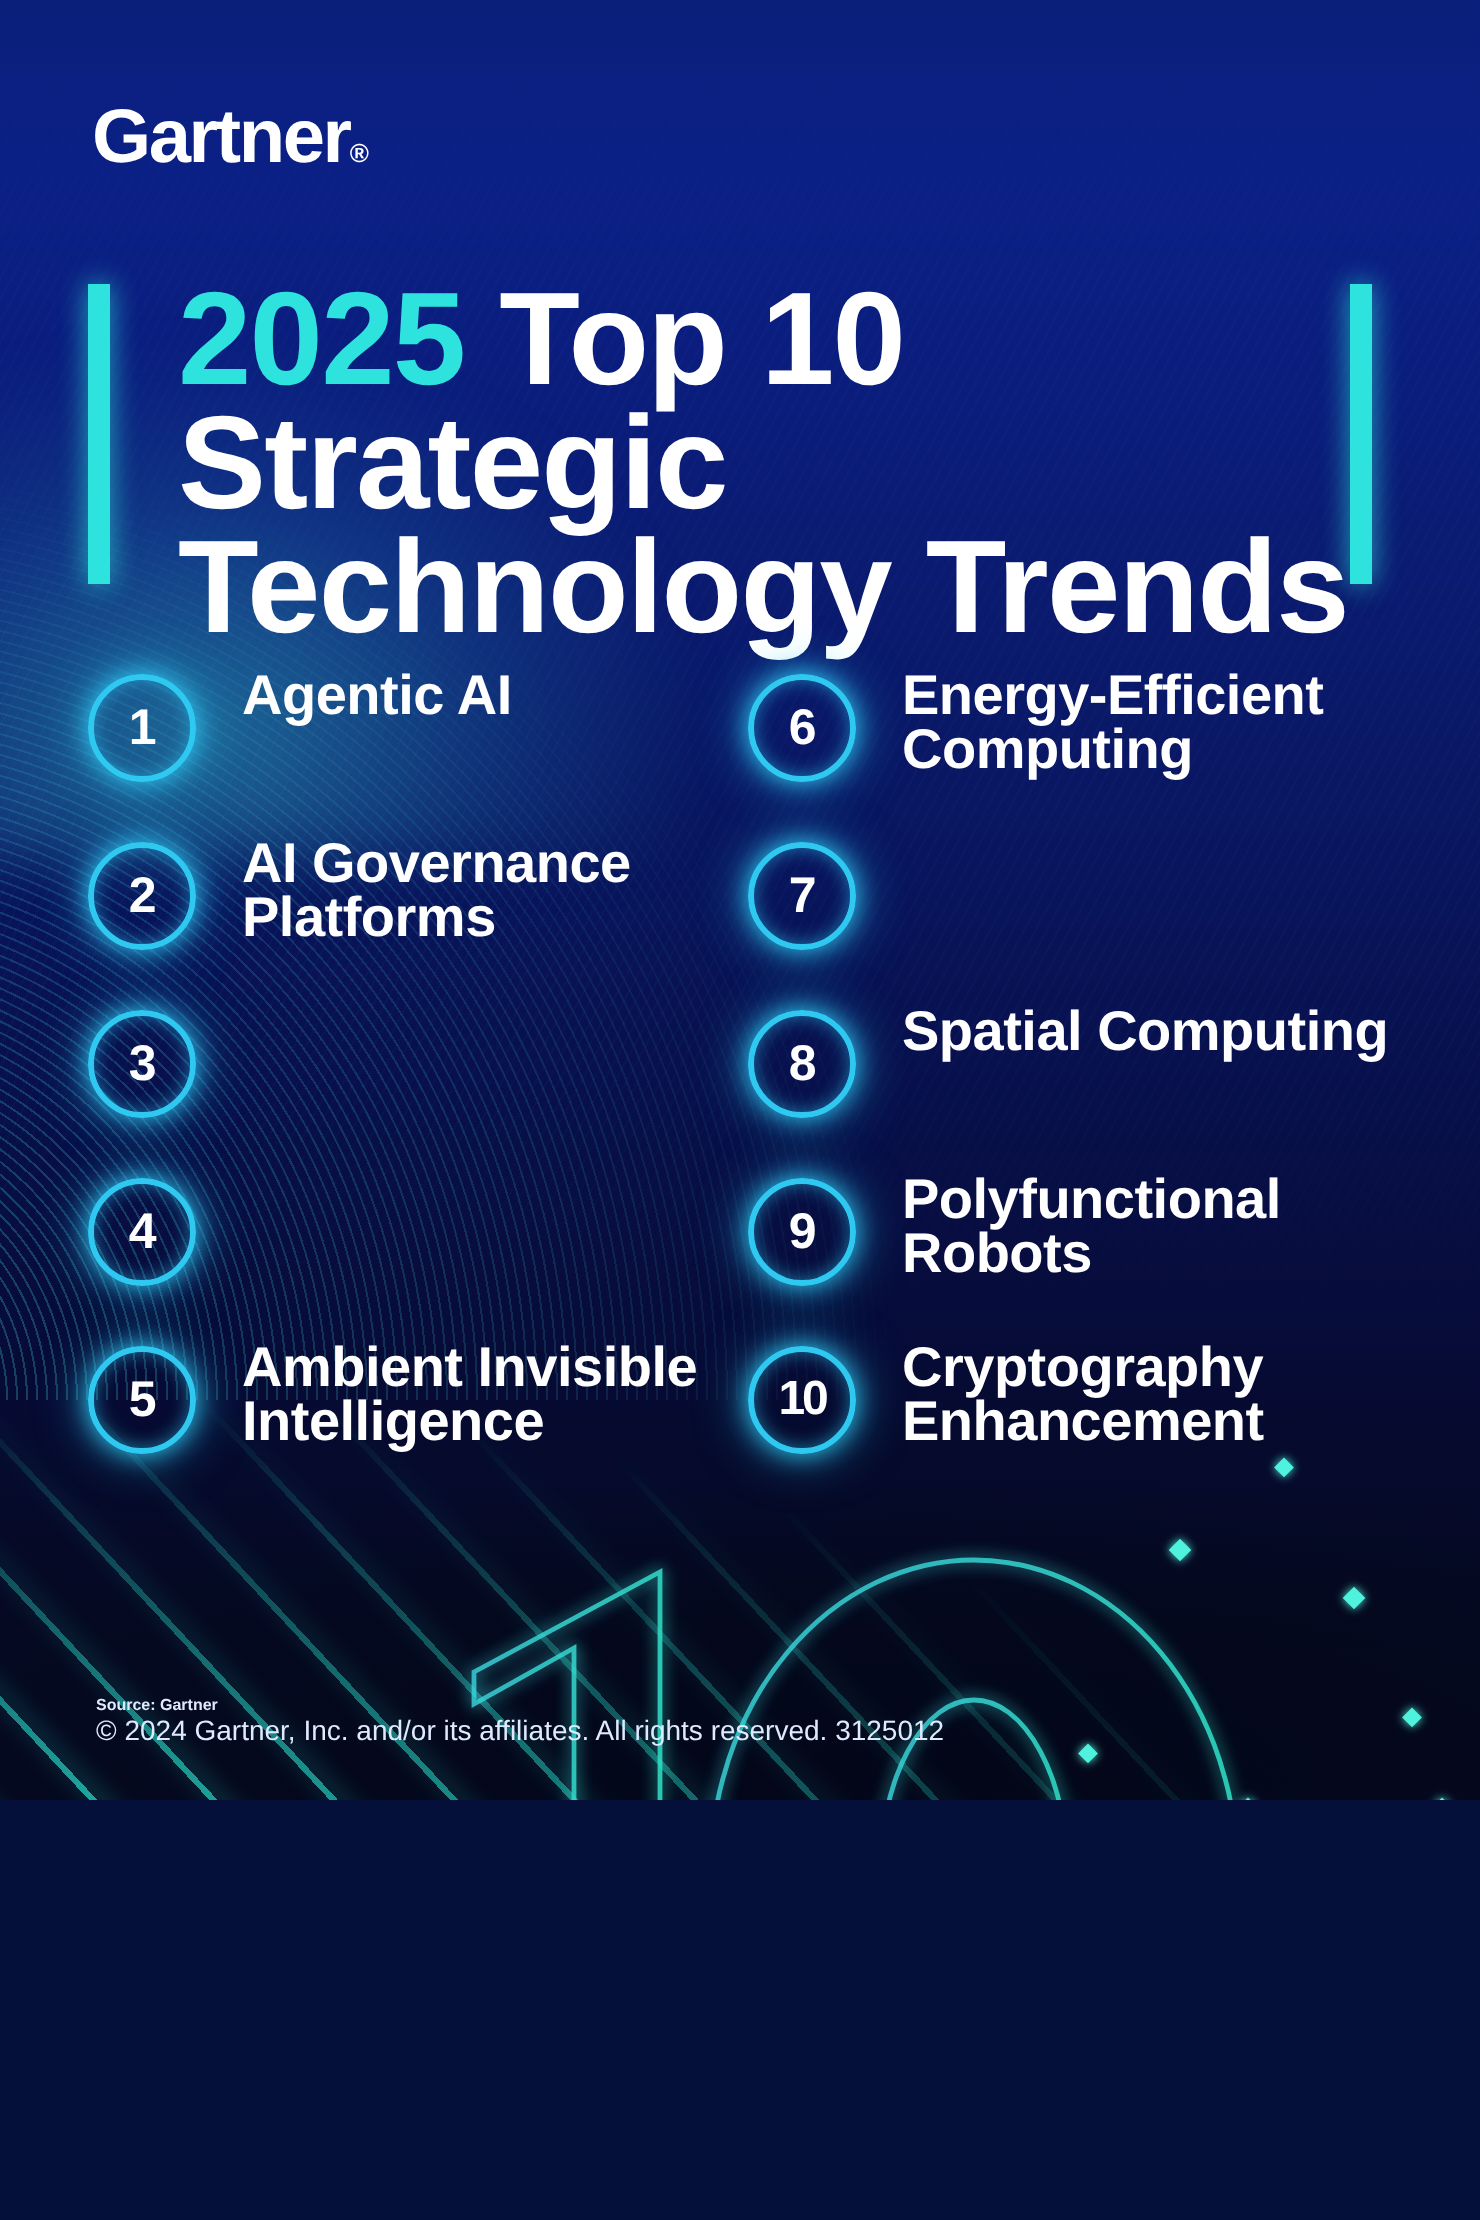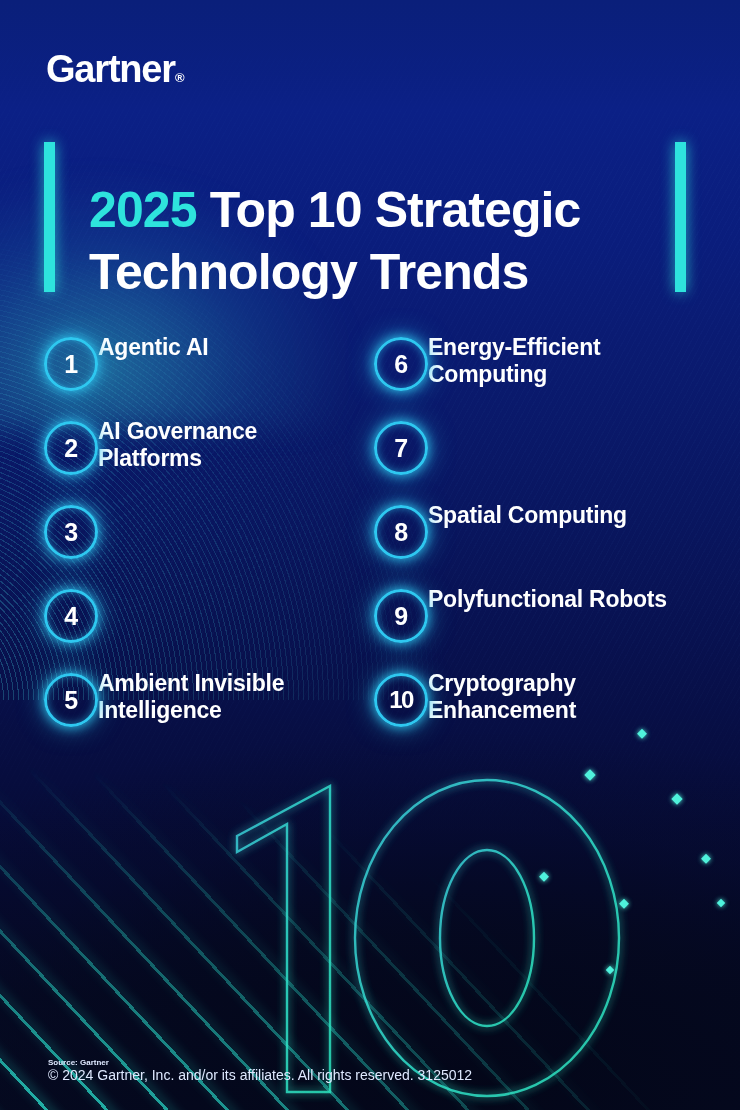--- a/index.html
+++ b/index.html
@@ -1,20 +1,20 @@
 <!DOCTYPE html>
 <html><head>
 <meta charset="utf-8">
 <style>
   html,body{margin:0;padding:0;background:#05103a;}
   body{font-family:"Liberation Sans",sans-serif;}
 
   #poster{
     position:relative;
-    width:740px;height:1110px;
+    width:740px;height:900px;
     overflow:hidden;
     background:
       linear-gradient(180deg,
         #0a1f7a 0%,
         #0b2086 10%,
         #0a1d7c 22%,
         #0a1a6e 34%,
         #091660 46%,
         #08114f 58%,
         #070d3e 70%,
@@ -103,22 +103,22 @@
   .logo .reg{font-size:13px;vertical-align:baseline;letter-spacing:0;}
 
   
   .title-block{position:absolute;left:44px;top:142px;width:652px;height:152px;}
   .bar{position:absolute;top:0;width:11px;height:150px;background:#2ee3dd;
        box-shadow:0 0 14px rgba(46,227,221,.75);}
   .bar-left{left:0;}
   .bar-right{left:631px;}
   .title-text{
     position:absolute;left:45px;top:-4px;width:595px;
-    font-size:50px;line-height:62px;font-weight:bold;
-    color:#ffffff;letter-spacing:-.9px;margin-top:41px;
+    font-size:66px;line-height:62px;font-weight:bold;
+    color:#ffffff;letter-spacing:-.9px;
   }
   .title-year{color:#2ee3dd;}
 
   
   .cols{position:absolute;left:44px;top:328px;width:660px;display:flex;gap:0;}
   .col{width:330px;}
   .trend{display:flex;align-items:flex-start;height:84px;}
 
   .num-wrap{position:relative;width:54px;height:54px;flex:0 0 54px;margin-top:9px;}
   .num-ring{
@@ -128,22 +128,22 @@
                0 0 26px rgba(46,200,240,.55),
                inset 0 0 9px rgba(46,200,240,.55);
   }
   .num-val{
     position:absolute;inset:0;display:flex;align-items:center;justify-content:center;
     color:#ffffff;font-size:25px;font-weight:bold;letter-spacing:-.6px;
   }
   .num-val.wide{font-size:24px;letter-spacing:-1.6px;text-align:right;}
 
   .trend-label{
-    margin-left:0;padding-top:6px;
-    color:#ffffff;font-size:23px;line-height:27px;font-weight:bold;
+    margin-left:23px;padding-top:6px;
+    color:#ffffff;font-size:28px;line-height:27px;font-weight:bold;
     letter-spacing:-.25px;max-width:250px;
   }
 
   
   .footer{position:absolute;left:48px;bottom:28px;color:#dfe9ff;}
   .footer .src{font-size:8px;line-height:12px;font-weight:bold;}
   .footer .cr{font-size:14px;line-height:13px;}
 </style>
 </head>
 <body>

